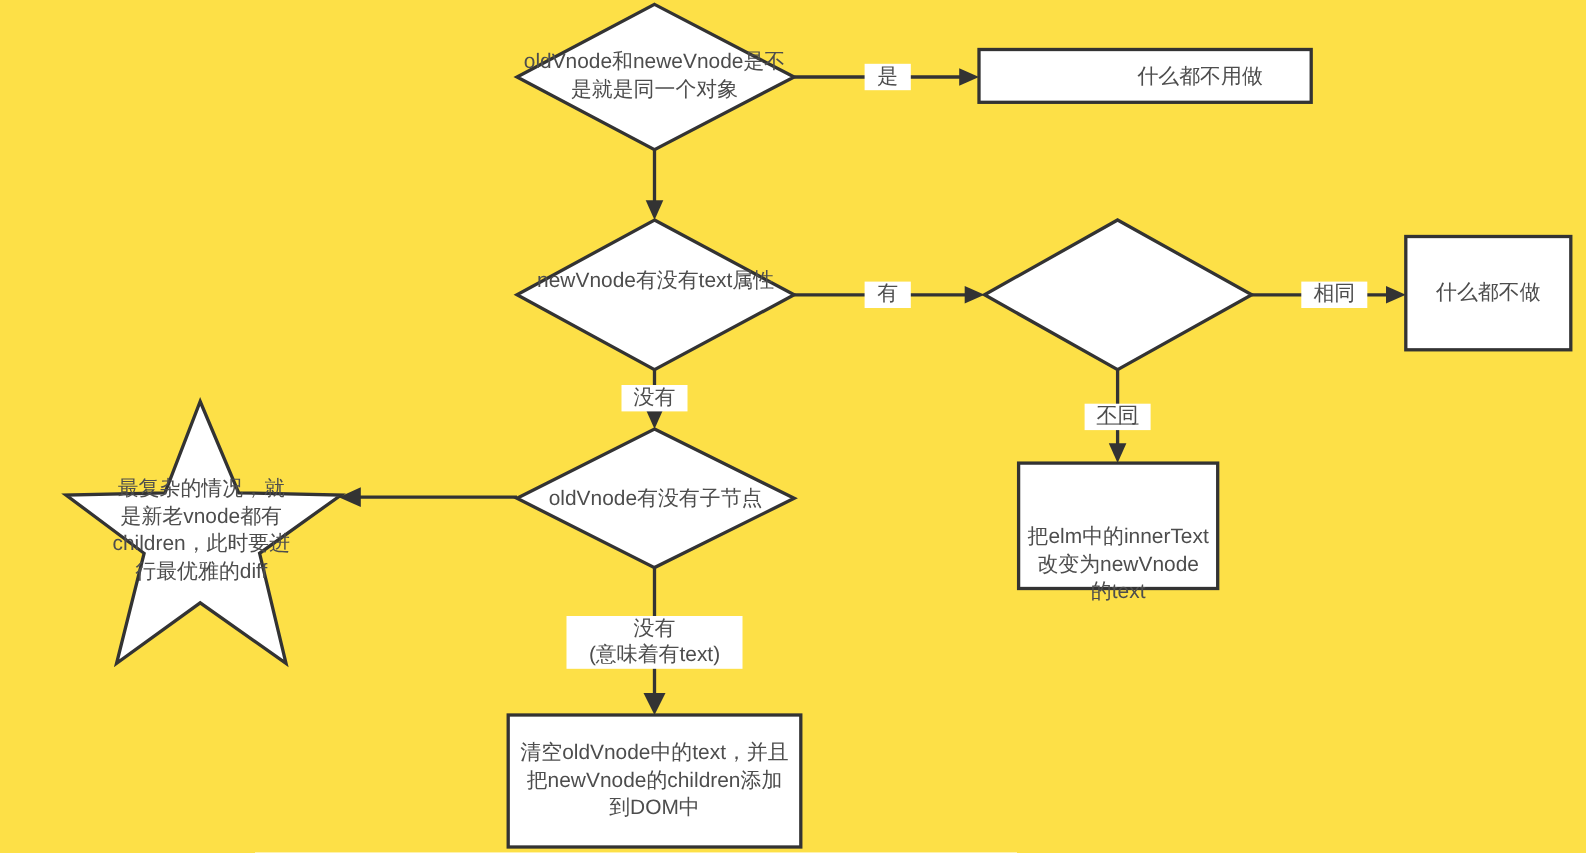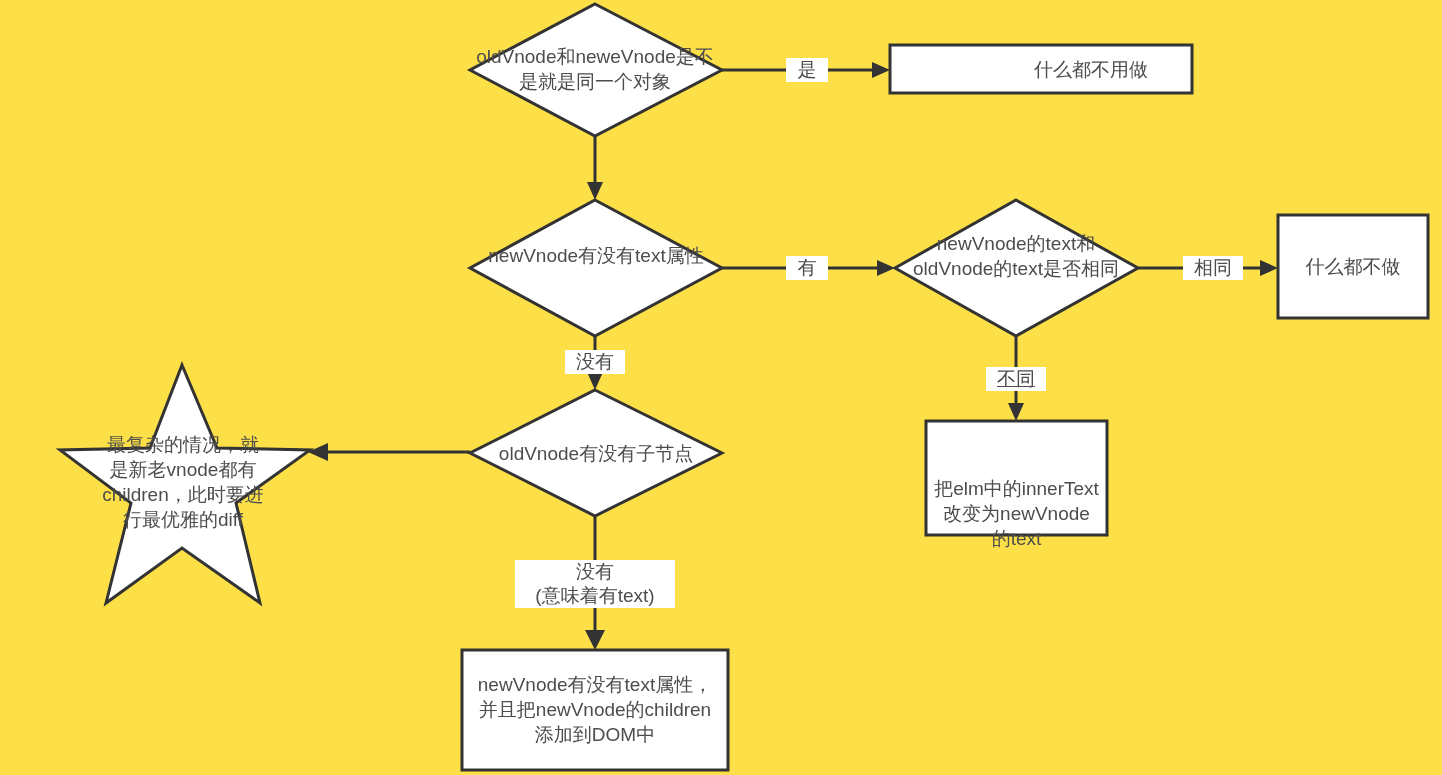--- a/index.html
+++ b/index.html
@@ -107,31 +107,30 @@
     <polygon class="arrow-head" points="595,650 585,630 605,630"></polygon>
 
   </svg>
 
   <div class="lbl node-label" style="left:470px; top:44px; width:250px;">oldVnode和neweVnode是不是就是同一个对象</div>
 
   <div class="lbl node-label" style="left:940px; top:57px; width:302px;">什么都不用做</div>
 
   <div class="lbl node-label" style="left:478px; top:243px; width:236px;">newVnode有没有text属性</div>
 
-  <div class="lbl node-label" style="left:904px; top:231px; width:224px;">newVnode的text和oldVnode的text是否相同</div>
 
   <div class="lbl node-label" style="left:1278px; top:254px; width:150px;">什么都不做</div>
 
   <div class="lbl node-label" style="left:934px; top:428px; width:165px;margin-top:48px;">把elm中的innerText改变为newVnode的text</div>
 
   <div class="lbl node-label" style="left:98px; top:432px; width:170px;">最复杂的情况，就是新老vnode都有children，此时要进行最优雅的diff</div>
 
   <div class="lbl node-label" style="left:478px; top:441px; width:236px;">oldVnode有没有子节点</div>
 
-  <div class="lbl node-label" style="left:470px; top:672px; width:250px;">newVnode有没有text属性，并且把newVnode的children添加到DOM中</div>
+  <div class="lbl node-label" style="left:470px; top:672px; width:250px;">清空oldVnode中的text，并且把newVnode的children添加到DOM中</div>
 
   <div class="lbl edge-label" style="left:786px; top:58px; width:42px;">是</div>
 
   <div class="lbl edge-label" style="left:786px; top:256px; width:42px;">有</div>
 
   <div class="lbl edge-label" style="left:1183px; top:256px; width:60px;">相同</div>
 
   <div class="lbl edge-label" style="left:986px; top:367px; width:60px;text-decoration:underline;">不同</div>
 
   <div class="lbl edge-label" style="left:565px; top:350px; width:60px;">没有</div>

